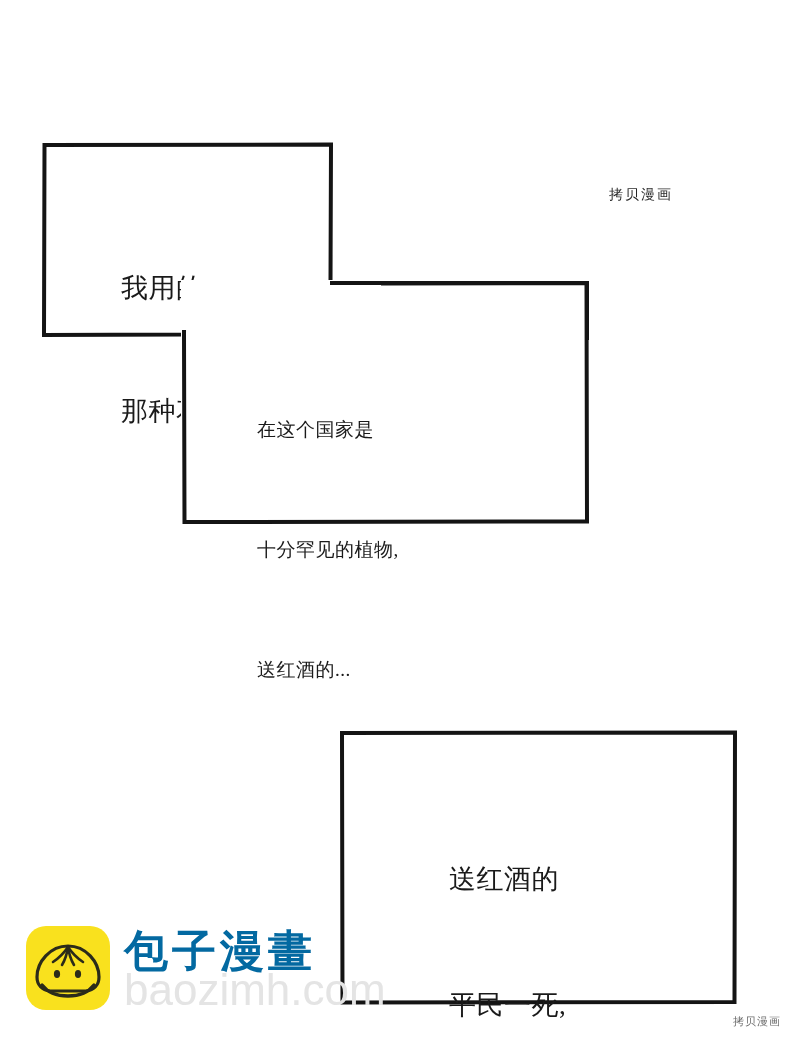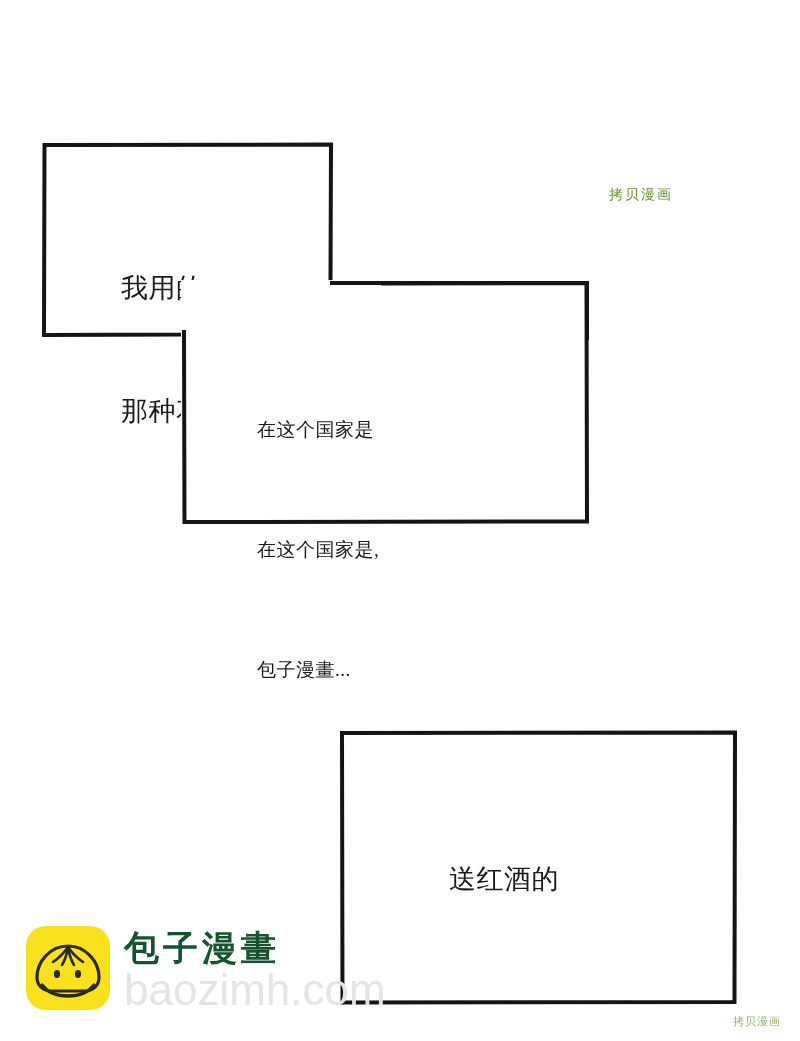--- a/index.html
+++ b/index.html
@@ -79,21 +79,21 @@
   #panel-three-text {
     left: 110px;
     top: 44px;
     font-size: 27px;
     line-height: 42px;
   }
 
   
   .site-watermark {
     position: absolute;
-    color: #4d7c0f;
+    color: #000000;
     font-size: 14px;
     letter-spacing: 2px;
     font-family: "Liberation Serif", "DejaVu Serif", serif;
     white-space: nowrap;
     opacity: 0.85;
     text-align: center;
   }
   #watermark-top {
     left: 609px;
     top: 186px;
@@ -127,24 +127,24 @@
     left: 0;
     top: 0;
   }
   #brand-wordmark {
     margin-left: 14px;
     display: flex;
     flex-direction: column;
     justify-content: center;
   }
   #brand-name-cn {
-    font-size: 35px;
+    font-size: 44px;
     line-height: 46px;
-    color: #14532d;
-    font-family: Liberation Mono, monospace;
+    color: #0369a1;
+    font-family: Liberation Sans, sans-serif;
     font-weight: bold;
     letter-spacing: 4px;
     white-space: nowrap;
   }
   #brand-name-en {
     font-size: 44px;
     line-height: 36px;
     color: #e4e4e4;
     font-family: "Liberation Sans", "DejaVu Sans", sans-serif;
     letter-spacing: 0px;
@@ -173,37 +173,38 @@
       <path d="M3,53.5 L3.5,242 L406,241.5 L405.5,3 L3.5,4 L3,53.5 Z" fill="#ffffff" stroke="#141414" stroke-width="4" stroke-linejoin="miter" stroke-linecap="square"></path>
 
       <rect x="0" y="0" width="6" height="50" fill="#ffffff"></rect>
       <rect x="0" y="0" width="200" height="5" fill="#ffffff"></rect>
       <path d="M5,2 L200,2 L200,6 L5,6 Z" fill="#ffffff"></path>
 
       <path d="M2,52 L200,52" stroke="none" fill="none"></path>
     </svg>
     <div class="bubble-text" id="panel-two-text">
       <span class="line">在这个国家是</span>
-      <span class="line">在这个国家是,</span>
-      <span class="line">包子漫畫...</span>
+      <span class="line">十分罕见的植物,</span>
+      <span class="line">送红酒的...</span>
     </div>
   </div>
 
   <svg style="position:absolute; left:181px; top:280px;" width="409" height="60" viewBox="0 0 409 60">
     <path d="M151,3 L406,3" stroke="#141414" stroke-width="4" fill="none" stroke-linecap="square"></path>
     <path d="M406,3 L406,58" stroke="#141414" stroke-width="4" fill="none" stroke-linecap="square"></path>
     <path d="M3,52 L151,52" stroke="none" fill="none"></path>
   </svg>
 
   <div class="panel" id="panel-three">
     <svg class="panel-border-svg" width="399" height="275" viewBox="0 0 399 275">
       <path d="M3,3 L396,2.5 L395.5,272 L3.5,272.5 Z" fill="#ffffff" stroke="#141414" stroke-width="4" stroke-linejoin="miter" stroke-linecap="square"></path>
     </svg>
     <div class="bubble-text" id="panel-three-text">
       <span class="line">送红酒的</span>
+      <span class="line">平民一死,</span>
       
       
     </div>
   </div>
 
   <div class="site-watermark" id="watermark-top">拷贝漫画</div>
 
   <div class="site-watermark" id="watermark-bottom">拷贝漫画</div>
 
   <div id="brand-logo">

